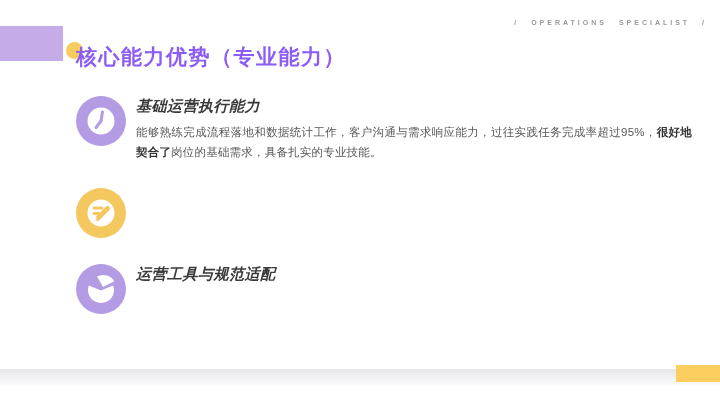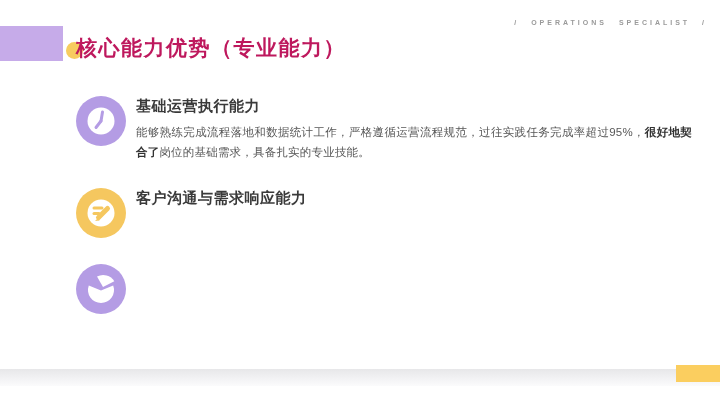--- a/index.html
+++ b/index.html
@@ -10,30 +10,30 @@
   
   .corner-bar{position:absolute;left:0;top:26px;width:63px;height:35px;background:#c6abe9;}
   
   .eyebrow{
     position:absolute;right:13px;top:19px;font-size:7px;color:#9a9a9a;
     letter-spacing:3px;word-spacing:7px;font-weight:bold;white-space:nowrap;
   }
   
   .title-dot{position:absolute;left:66px;top:42px;width:17px;height:17px;border-radius:50%;background:#f7cc5f;}
   .page-title{
-    position:absolute;left:76px;top:34px;font-size:21px;font-weight:bold;color:#be185d;
+    position:absolute;left:76px;top:43px;font-size:21px;font-weight:bold;color:#8b5cf6;
     letter-spacing:1.5px;white-space:nowrap;
   }
   
   .sections{position:absolute;left:76px;top:96px;width:620px;}
   .section{display:flex;margin-bottom:26px;}
   .icon-wrap{width:50px;height:50px;flex:0 0 50px;margin-right:10px;}
   .icon-wrap svg{display:block;}
   .sec-text{width:556px;}
-  .sec-title{font-size:15px;font-weight:bold;color:#3a3a3a;margin:1px 0 7px 0;letter-spacing:0.5px;}
+  .sec-title{font-size:15px;font-weight:bold;color:#3a3a3a;margin:1px 0 7px 0;letter-spacing:0.5px;font-style:italic;}
   .sec-body{font-size:11.5px;line-height:19.5px;color:#575757;letter-spacing:0.2px;text-align:justify;}
   .sec-body .b{font-weight:bold;color:#333333;}
   
   .slide-edge{position:absolute;left:0;top:369px;width:720px;height:17px;
     background:linear-gradient(to bottom,#e7e7e9 0%,#f2f2f4 55%,#fbfbfc 100%);}
   .corner-yellow{position:absolute;left:676px;top:365px;width:44px;height:17px;background:#fbce5f;}
 </style>
 </head>
 <body>
 
@@ -52,49 +52,49 @@
       <div class="icon-wrap">
         <svg width="50" height="50" viewBox="0 0 50 50">
           <circle cx="25" cy="25" r="25" fill="#b49ce4"></circle>
           <circle cx="25" cy="25" r="13.5" fill="#ffffff"></circle>
           <path d="M25 25 L26.5 16" stroke="#b49ce4" stroke-width="3" stroke-linecap="round" fill="none"></path>
           <path d="M25 25 L20 31.5" stroke="#b49ce4" stroke-width="3" stroke-linecap="round" fill="none"></path>
         </svg>
       </div>
       <div class="sec-text">
         <div class="sec-title">基础运营执行能力</div>
-        <div class="sec-body"><span>能够熟练完成流程落地和数据统计工作，严格遵循运营流程规范，过往实践任务完成率超过95%，</span><span class="b">很好地契合了</span><span>岗位的基础需求，具备扎实的专业技能。</span></div>
+        <div class="sec-body"><span>能够熟练完成流程落地和数据统计工作，客户沟通与需求响应能力，过往实践任务完成率超过95%，</span><span class="b">很好地契合了</span><span>岗位的基础需求，具备扎实的专业技能。</span></div>
       </div>
     </div>
 
     <div class="section">
       <div class="icon-wrap">
         <svg width="50" height="50" viewBox="0 0 50 50">
           <circle cx="25" cy="25" r="25" fill="#f5c75f"></circle>
           <circle cx="25" cy="25" r="13.5" fill="#ffffff"></circle>
           <path d="M18 20 L26 20" stroke="#f5c75f" stroke-width="3" stroke-linecap="round"></path>
           <path d="M18 25.5 L23 25.5" stroke="#f5c75f" stroke-width="3" stroke-linecap="round"></path>
           <path d="M31.5 20.5 L22.5 29.5" stroke="#f5c75f" stroke-width="5" stroke-linecap="round"></path>
           <path d="M22.5 29.5 L19 33 L23.5 32.5 Z" fill="#f5c75f"></path>
         </svg>
       </div>
       <div class="sec-text">
-        <div class="sec-title">客户沟通与需求响应能力</div>
       </div>
     </div>
 
     <div class="section">
       <div class="icon-wrap">
         <svg width="50" height="50" viewBox="0 0 50 50">
           <circle cx="25" cy="25" r="25" fill="#b49ce4"></circle>
           <path d="M12.8 21.6 A13 13 0 1 0 37.2 21.6 L25 26.5 Z" fill="#ffffff"></path>
           <path d="M27 23 L21 12.6 A13 13 0 0 1 38.3 17.2 Z" fill="#ffffff"></path>
         </svg>
       </div>
       <div class="sec-text">
+        <div class="sec-title">运营工具与规范适配</div>
       </div>
     </div>
 
   </div>
 
   <div class="slide-edge"></div>
   <div class="corner-yellow"></div>
 
 </div>
 

